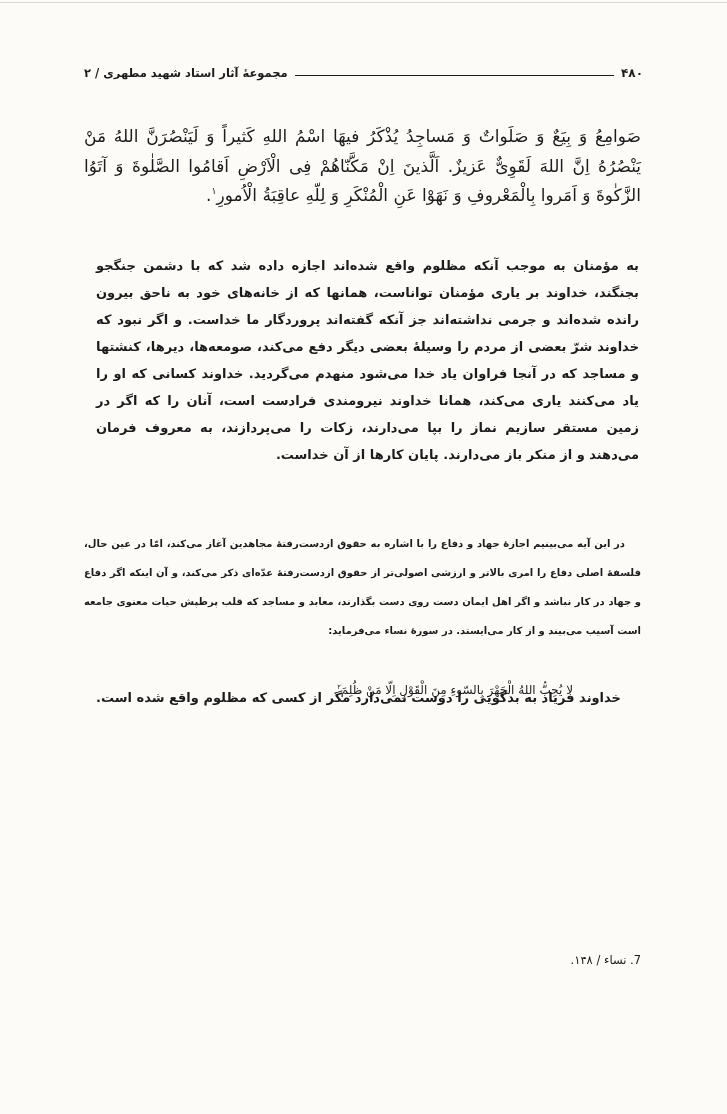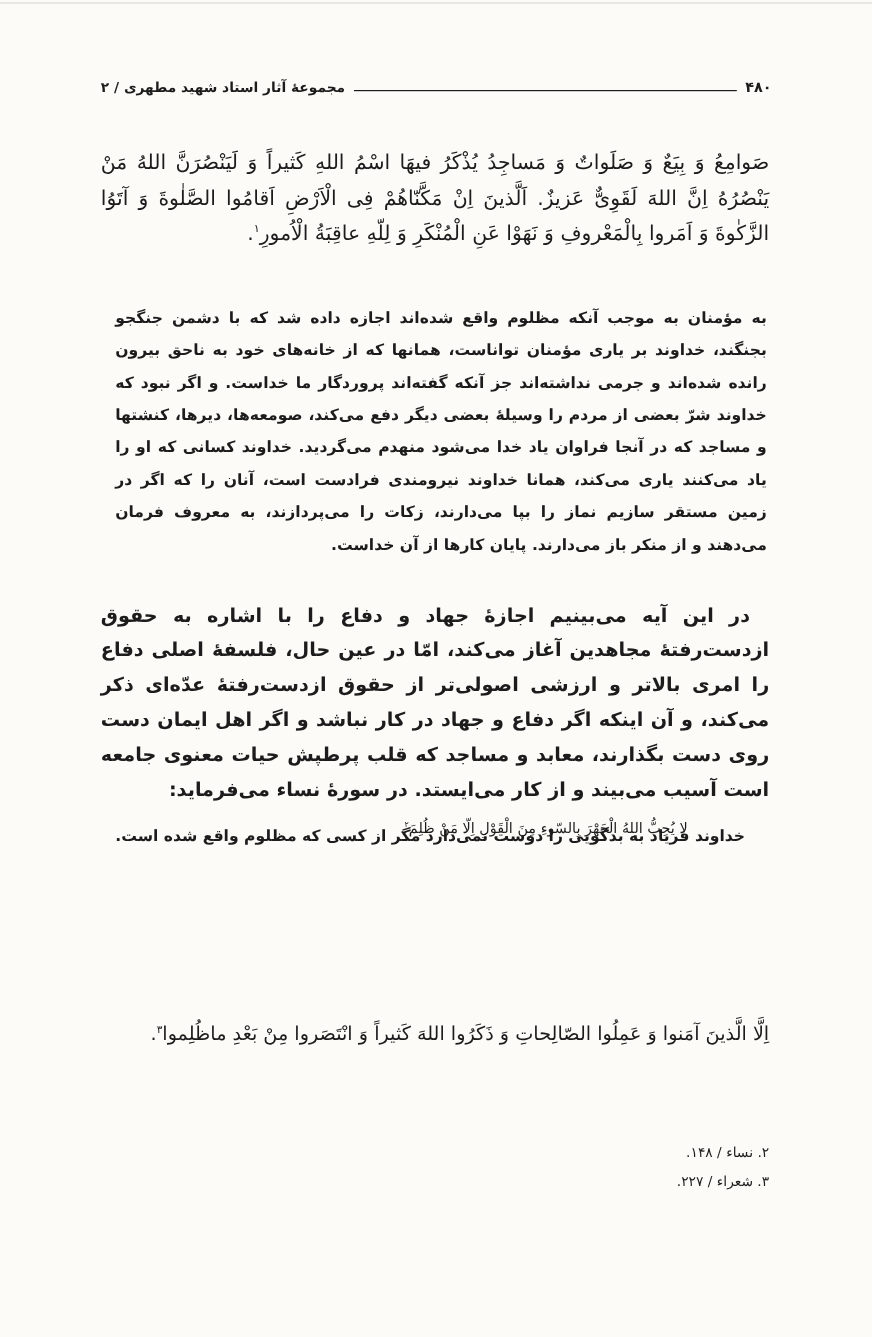--- a/index.html
+++ b/index.html
@@ -94,24 +94,25 @@
     top: 252px; right: 88px; left: 96px;
   }
   .trans2 {
     position: absolute;
     top: 684px; right: 88px; left: 96px;
     text-align: left;
   }
 
   
   .para {
-    font-size: 16px;
+    font-size: 10px;
     line-height: 29px;
     text-align: justify;
     text-indent: 16px;
+    margin-top: 31px;
   }
   .para1 {
     position: absolute;
     top: 498px; right: 86px; left: 84px;
   }
   .para2 {
     position: absolute;
     top: 771px; right: 86px; left: 84px;
   }
 
@@ -141,20 +142,18 @@
 
   <p class="trans trans1">به مؤمنان به موجب آنکه مظلوم واقع شده‌اند اجازه داده شد که با دشمن جنگجو بجنگند، خداوند بر یاری مؤمنان تواناست، همانها که از خانه‌های خود به ناحق بیرون رانده شده‌اند و جرمی نداشته‌اند جز آنکه گفته‌اند پروردگار ما خداست. و اگر نبود که خداوند شرّ بعضی از مردم را وسیلهٔ بعضی دیگر دفع می‌کند، صومعه‌ها، دیرها، کنشتها و مساجد که در آنجا فراوان یاد خدا می‌شود منهدم می‌گردید. خداوند کسانی که او را یاد می‌کنند یاری می‌کند، همانا خداوند نیرومندی فرادست است، آنان را که اگر در زمین مستقر سازیم نماز را بپا می‌دارند، زکات را می‌پردازند، به معروف فرمان می‌دهند و از منکر باز می‌دارند. پایان کارها از آن خداست.</p>
 
   <p class="para para1">در این آیه می‌بینیم اجازهٔ جهاد و دفاع را با اشاره به حقوق ازدست‌رفتهٔ مجاهدین آغاز می‌کند، امّا در عین حال، فلسفهٔ اصلی دفاع را امری بالاتر و ارزشی اصولی‌تر از حقوق ازدست‌رفتهٔ عدّه‌ای ذکر می‌کند، و آن اینکه اگر دفاع و جهاد در کار نباشد و اگر اهل ایمان دست روی دست بگذارند، معابد و مساجد که قلب پرطپش حیات معنوی جامعه است آسیب می‌بیند و از کار می‌ایستد. در سورهٔ نساء می‌فرماید:</p>
 
   <p class="verse v2"><span>لا یُحِبُّ اللهُ الْجَهْرَ بِالسّوءِ مِنَ الْقَوْلِ اِلّا مَنْ ظُلِمَ</span><sup>۲</sup><span>.</span></p>
 
   <p class="trans trans2">خداوند فریاد به بدگویی را دوست نمی‌دارد مگر از کسی که مظلوم واقع شده است.</p>
 
 
-  <p class="verse v3"><span>اِلَّا الَّذینَ آمَنوا وَ عَمِلُوا الصّالِحاتِ وَ ذَکَرُوا اللهَ کَثیراً وَ انْتَصَروا مِنْ بَعْدِ ماظُلِموا</span><sup>۳</sup><span>.</span></p>
 
   <div class="footnotes">
-    <div class="footnote">۲. نساء / ۱۴۸.</div>
-    <div class="footnote">۳. شعراء / ۲۲۷.</div>
+    <div class="footnote">7. نساء / ۱۴۸.</div>
   </div>
 
 </div>
 
 </body></html>

